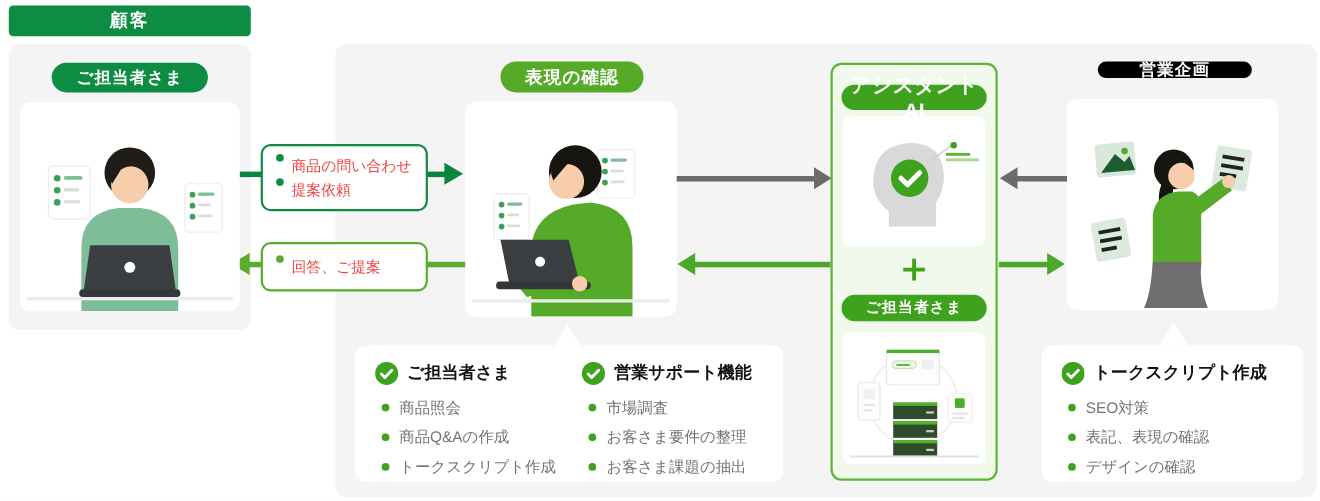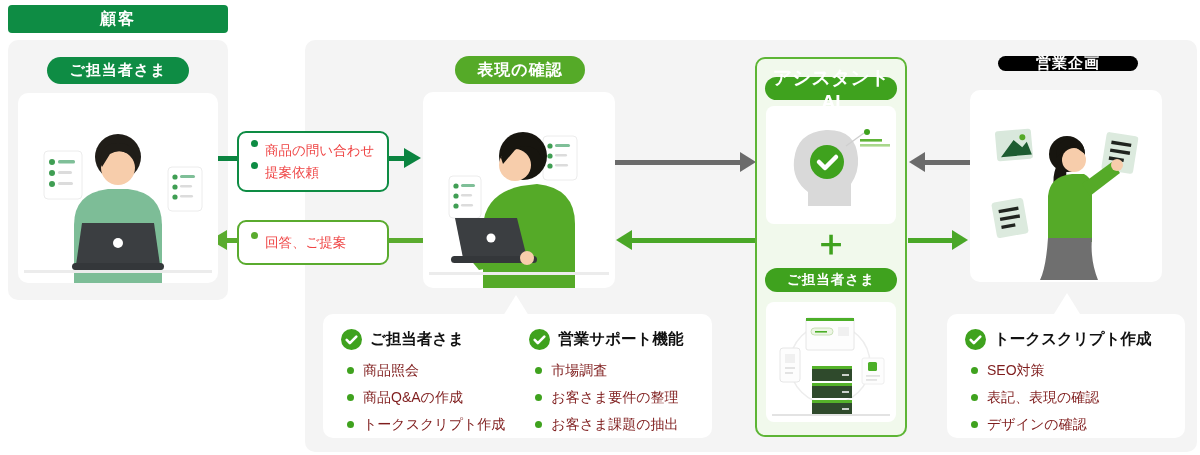--- a/index.html
+++ b/index.html
@@ -64,21 +64,21 @@
   #tail-planning{left:1054px;top:293px;}
 
   
   .feature-box{position:absolute;top:314px;height:124px;background:#fff;border-radius:10px;
                box-sizing:border-box;padding:15px 18px 0 18px;z-index:2;display:flex;gap:24px;}
   #features-sales{left:323px;width:389px;}
   #features-planning{left:947px;width:238px;}
   .feature-title{display:flex;align-items:center;gap:8px;font-size:15.5px;font-weight:bold;color:#111;white-space:nowrap;}
   .feature-title svg{width:21px;height:21px;flex:0 0 21px;}
   .feature ul{margin:7px 0 0 6px;padding:0;list-style:none;}
-  .feature li{font-size:14px;color:#7f1d1d;line-height:27px;white-space:nowrap;display:flex;align-items:center;}
+  .feature li{font-size:14px;color:#737373;line-height:27px;white-space:nowrap;display:flex;align-items:center;}
   .feature li .dot{width:7px;height:7px;border-radius:50%;background:#3fa21e;display:inline-block;margin-right:9px;flex:0 0 7px;}
 </style>
 </head>
 <body>
 
 <div id="stage">
 
   <div class="hdr" id="hdr-customer">顧客</div>
 
   <div class="panel" id="panel-customer"></div>

